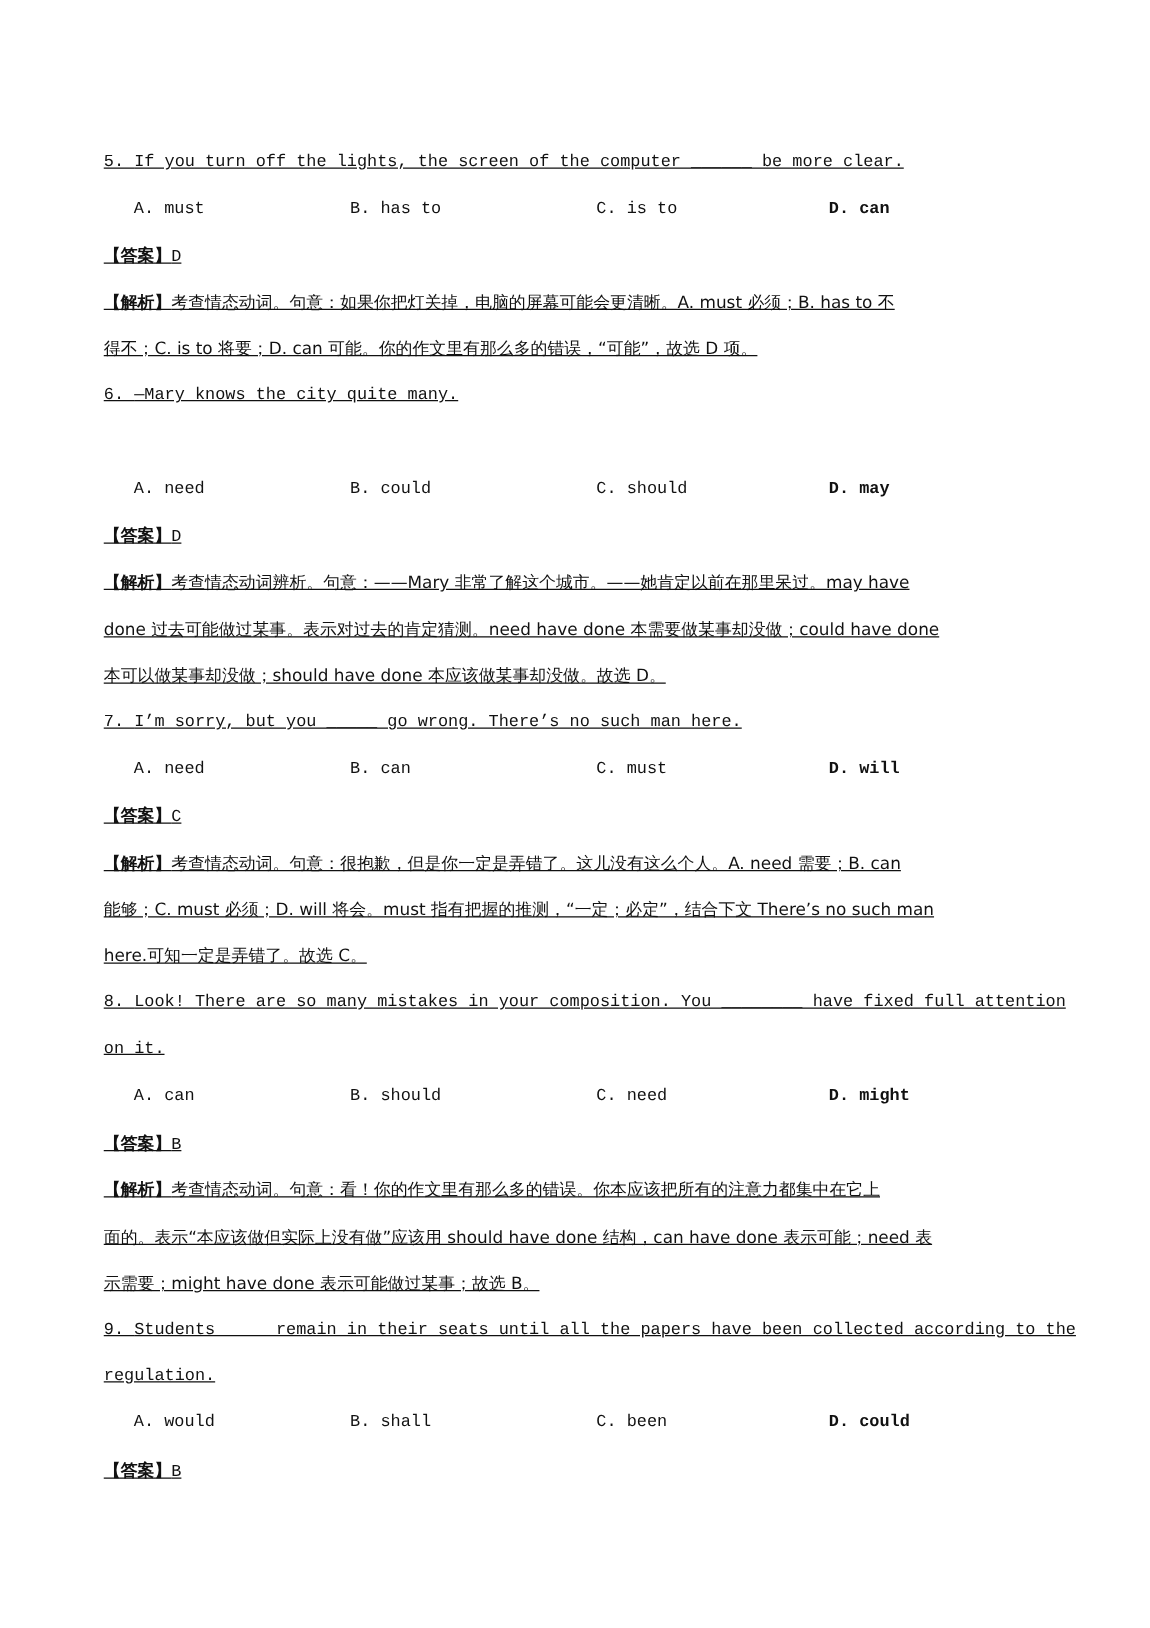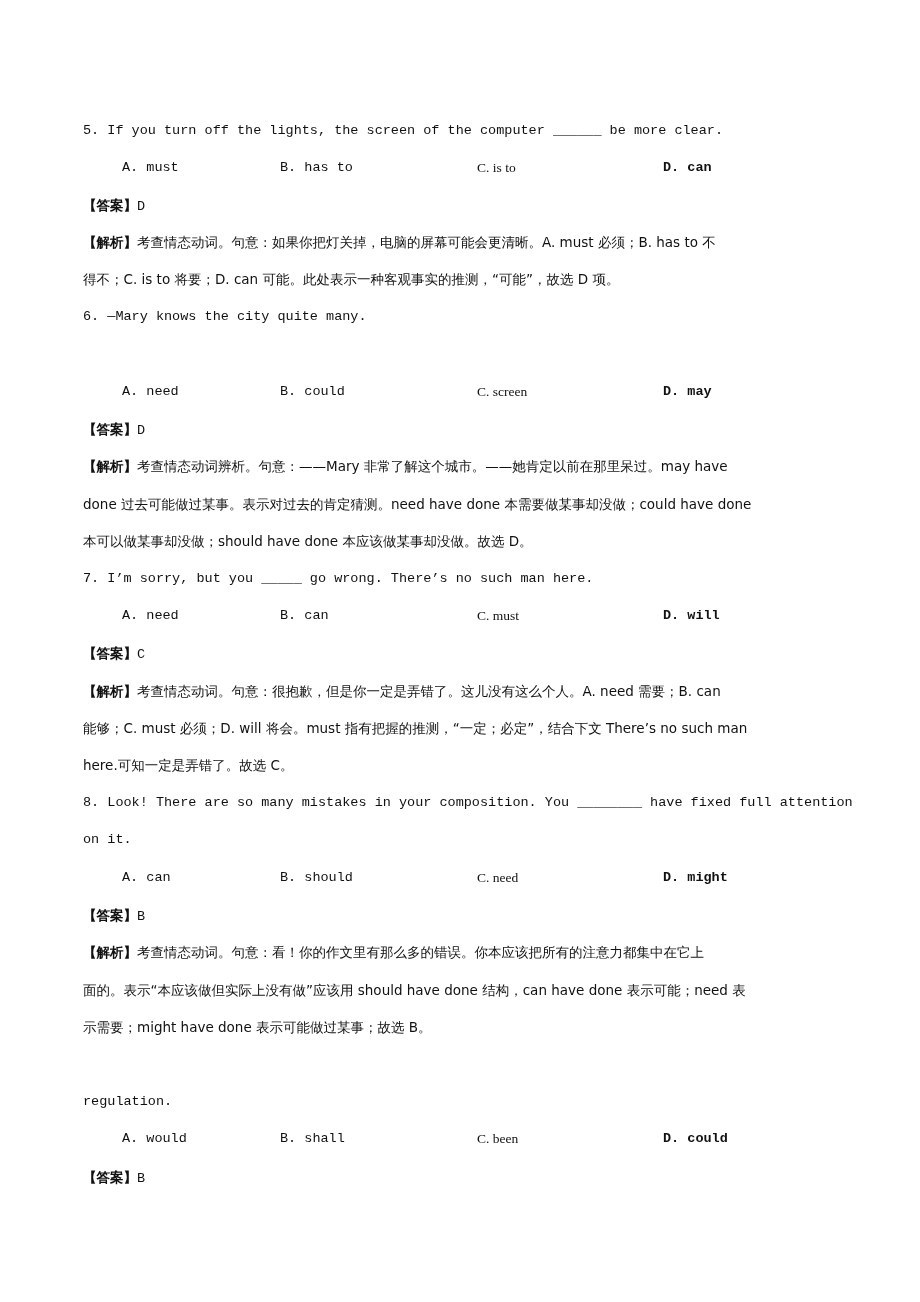--- a/index.html
+++ b/index.html
@@ -24,35 +24,36 @@
       height: 1302px;
     }
     .line {
       position: absolute;
       left: 83px;
       width: 790px;
       height: 22px;
       line-height: 22px;
       white-space: nowrap;
       letter-spacing: 0px;
+      text-decoration: underline;
     }
     .opts {
       position: absolute;
       left: 0;
       width: 920px;
       height: 22px;
       line-height: 22px;
     }
     .opt {
       position: absolute;
       white-space: nowrap;
     }
-    .opt.a { left: 107px; margin-left: 15px; }
+    .opt.a { left: 107px; }
     .opt.b { left: 280px; }
-    .opt.c { left: 477px; font-family: Liberation Serif, serif; }
+    .opt.c { left: 477px; }
     .opt.d { left: 663px; font-weight: bold; }
     .cn {
       font-family: "DejaVu Sans", sans-serif;
       font-size: 13.5px;
     }
     .bracket {
       font-family: "DejaVu Sans", sans-serif;
       font-weight: bold;
     }
   </style>
@@ -71,31 +72,31 @@
     <span class="opt c">C. is to</span>
     <span class="opt d">D. can</span>
   </div>
   <div class="line" style="top:194px">
     <span class="bracket">【答案】</span><span>D</span>
   </div>
   <div class="line cn" style="top:231px">
     <span class="bracket">【解析】</span><span>考查情态动词。句意：如果你把灯关掉，电脑的屏幕可能会更清晰。A. must 必须；B. has to 不</span>
   </div>
   <div class="line cn" style="top:268px">
-    <span>得不；C. is to 将要；D. can 可能。此处表示一种客观事实的推测，“可能”，故选 D 项。</span>
+    <span>得不；C. is to 将要；D. can 可能。你的作文里有那么多的错误，“可能”，故选 D 项。</span>
   </div>
 
   <div class="line" style="top:306px">
     <span>6.</span>
     <span>—Mary knows the city quite many.</span>
   </div>
   <div class="opts" style="top:381px">
     <span class="opt a">A. need</span>
     <span class="opt b">B. could</span>
-    <span class="opt c">C. screen</span>
+    <span class="opt c">C. should</span>
     <span class="opt d">D. may</span>
   </div>
   <div class="line" style="top:418px">
     <span class="bracket">【答案】</span><span>D</span>
   </div>
   <div class="line cn" style="top:493px">
     <span>done 过去可能做过某事。表示对过去的肯定猜测。need have done 本需要做某事却没做；could have done</span>
   </div>
   <div class="line cn" style="top:455px">
     <span class="bracket">【解析】</span><span>考查情态动词辨析。句意：——Mary 非常了解这个城市。——她肯定以前在那里呆过。may have</span>
@@ -146,20 +147,24 @@
   <div class="line cn" style="top:941px">
     <span class="bracket">【解析】</span><span>考查情态动词。句意：看！你的作文里有那么多的错误。你本应该把所有的注意力都集中在它上</span>
   </div>
   <div class="line cn" style="top:979px">
     <span>面的。表示“本应该做但实际上没有做”应该用 should have done 结构，can have done 表示可能；need 表</span>
   </div>
   <div class="line cn" style="top:1016px">
     <span>示需要；might have done 表示可能做过某事；故选 B。</span>
   </div>
 
+  <div class="line" style="top:1054px">
+    <span>9.</span>
+    <span>Students ____ remain in their seats until all the papers have been collected according to the</span>
+  </div>
   <div class="line" style="top:1091px">
     <span>regulation.</span>
   </div>
   <div class="opts" style="top:1128px">
     <span class="opt a">A. would</span>
     <span class="opt b">B. shall</span>
     <span class="opt c">C. been</span>
     <span class="opt d">D. could</span>
   </div>
   <div class="line" style="top:1166px">

